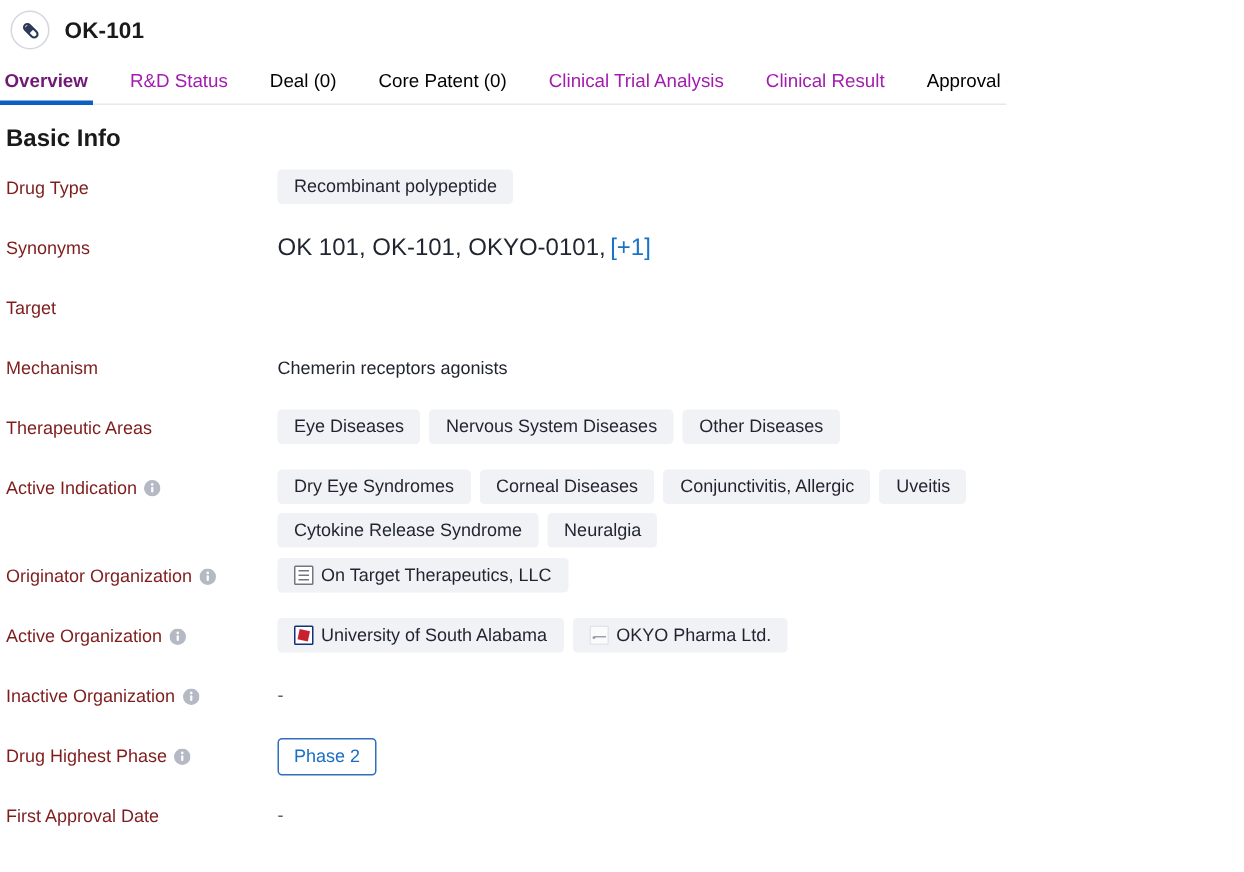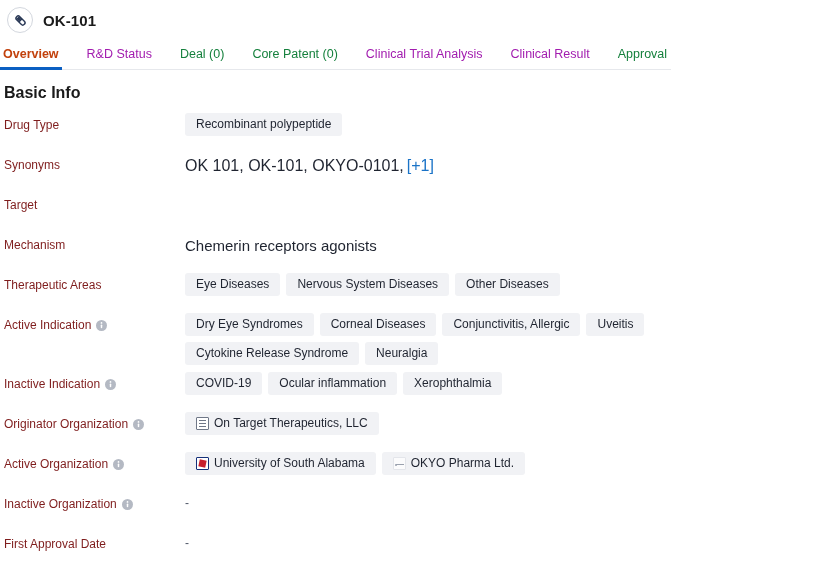--- a/index.html
+++ b/index.html
@@ -54,23 +54,23 @@
   .tab {
     font-size: 12.5px;
     color: #a21caf;
     padding: 0 0 8px 0;
     margin-right: 28px;
     cursor: pointer;
     white-space: nowrap;
     position: relative;
   }
   .tab:first-child { margin-left: 3px; }
-  .tab.muted { color: #15803d; }
+  .tab.muted { color: #000000; }
   .tab.active {
-    color: #c2410c;
+    color: #701a75;
     font-weight: bold;
   }
   .tab.active::after {
     content: "";
     position: absolute;
     left: -3px; right: -3px; bottom: -1px;
     height: 3px;
     background: #0b5fc2;
   }
 
@@ -120,21 +120,21 @@
     background: #f1f2f5;
     border-radius: 3px;
     padding: 4px 11px;
     font-size: 12px;
     color: #1f2430;
     line-height: 15px;
     white-space: nowrap;
     cursor: pointer;
   }
   .plain-text {
-    font-size: 15px;
+    font-size: 12px;
     color: #1f2430;
     line-height: 17px;
     padding: 4px 0;
   }
   .dash {
     font-size: 12px;
     color: #4f5767;
     padding: 4px 0;
   }
   .syn-list {
@@ -310,37 +310,20 @@
       <div class="row-value">
         <span class="chip">Dry Eye Syndromes</span>
         <span class="chip">Corneal Diseases</span>
         <span class="chip">Conjunctivitis, Allergic</span>
         <span class="chip">Uveitis</span>
         <span class="chip">Cytokine Release Syndrome</span>
         <span class="chip">Neuralgia</span>
       </div>
     </div>
 
-    <div class="row">
-      <div class="row-label">
-        <span>Inactive Indication</span>
-        <span class="info-icon">
-          <svg width="11" height="11" viewBox="0 0 12 12" aria-hidden="true">
-            <circle cx="6" cy="6" r="6" fill="#b4b9c3"></circle>
-            <circle cx="6" cy="3.2" r="0.95" fill="#ffffff"></circle>
-            <rect x="5.2" y="4.9" width="1.6" height="4.2" rx="0.8" fill="#ffffff"></rect>
-          </svg>
-        </span>
-      </div>
-      <div class="row-value">
-        <span class="chip">COVID-19</span>
-        <span class="chip">Ocular inflammation</span>
-        <span class="chip">Xerophthalmia</span>
-      </div>
-    </div>
 
     <div class="row">
       <div class="row-label">
         <span>Originator Organization</span>
         <span class="info-icon">
           <svg width="11" height="11" viewBox="0 0 12 12" aria-hidden="true">
             <circle cx="6" cy="6" r="6" fill="#b4b9c3"></circle>
             <circle cx="6" cy="3.2" r="0.95" fill="#ffffff"></circle>
             <rect x="5.2" y="4.9" width="1.6" height="4.2" rx="0.8" fill="#ffffff"></rect>
           </svg>
@@ -386,20 +369,35 @@
             <circle cx="6" cy="3.2" r="0.95" fill="#ffffff"></circle>
             <rect x="5.2" y="4.9" width="1.6" height="4.2" rx="0.8" fill="#ffffff"></rect>
           </svg>
         </span>
       </div>
       <div class="row-value">
         <span class="dash">-</span>
       </div>
     </div>
 
+    <div class="row">
+      <div class="row-label">
+        <span>Drug Highest Phase</span>
+        <span class="info-icon">
+          <svg width="11" height="11" viewBox="0 0 12 12" aria-hidden="true">
+            <circle cx="6" cy="6" r="6" fill="#b4b9c3"></circle>
+            <circle cx="6" cy="3.2" r="0.95" fill="#ffffff"></circle>
+            <rect x="5.2" y="4.9" width="1.6" height="4.2" rx="0.8" fill="#ffffff"></rect>
+          </svg>
+        </span>
+      </div>
+      <div class="row-value">
+        <span class="phase-badge">Phase 2</span>
+      </div>
+    </div>
 
     <div class="row">
       <div class="row-label">
         <span>First Approval Date</span>
       </div>
       <div class="row-value">
         <span class="dash">-</span>
       </div>
     </div>
 

